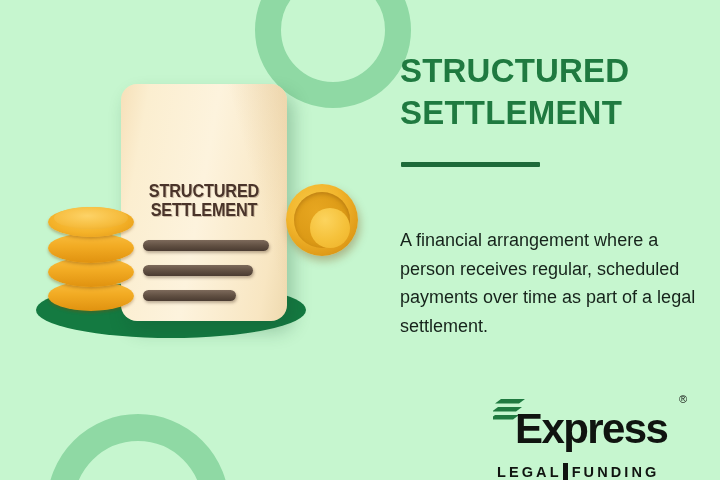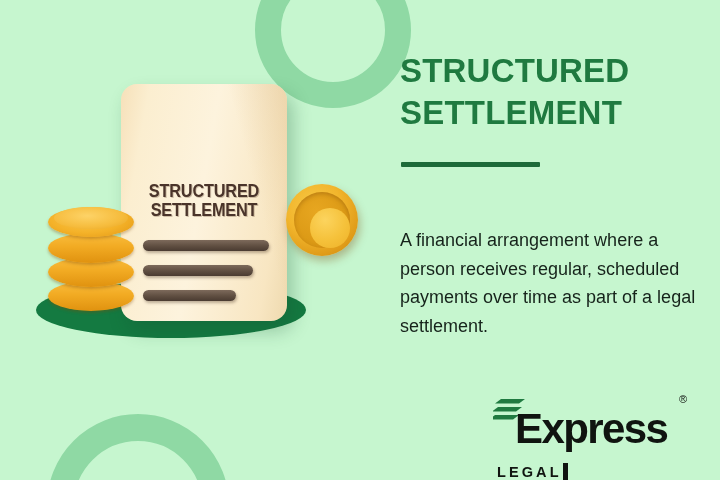--- a/index.html
+++ b/index.html
@@ -338,16 +338,17 @@
       <svg id="logo-speedlines" viewBox="0 0 32 26">
         <polygon points="8,1 32,1 26,5.5 2,5.5" fill="#1f7a40"></polygon>
         <polygon points="5,9 29,9 23,13.5 -1,13.5" fill="#1f7a40"></polygon>
         <polygon points="2,17 26,17 20,21.5 -4,21.5" fill="#1f7a40"></polygon>
       </svg>
       <div id="logo-wordmark">Express</div>
       <div id="logo-tm">®</div>
       <div id="logo-sub">
         <span>LEGAL</span>
         <span id="logo-sub-bar"></span>
+        <span>FUNDING</span>
       </div>
     </div>
   </div>
 </div>
 
 </body></html>

